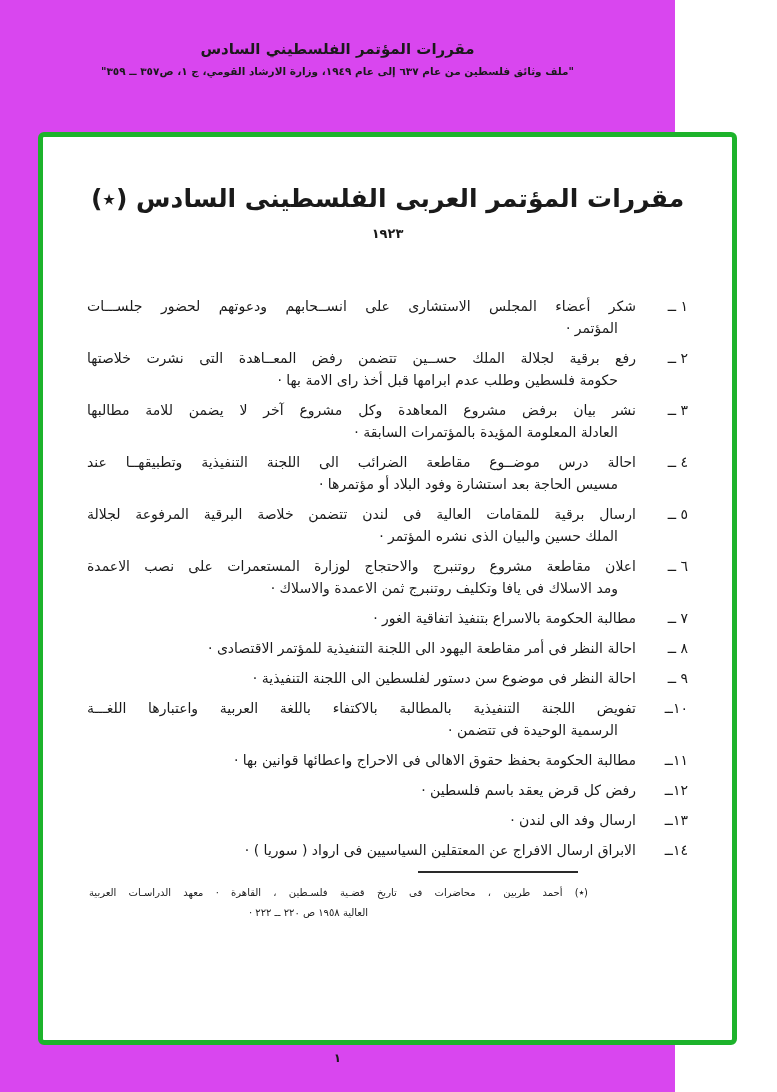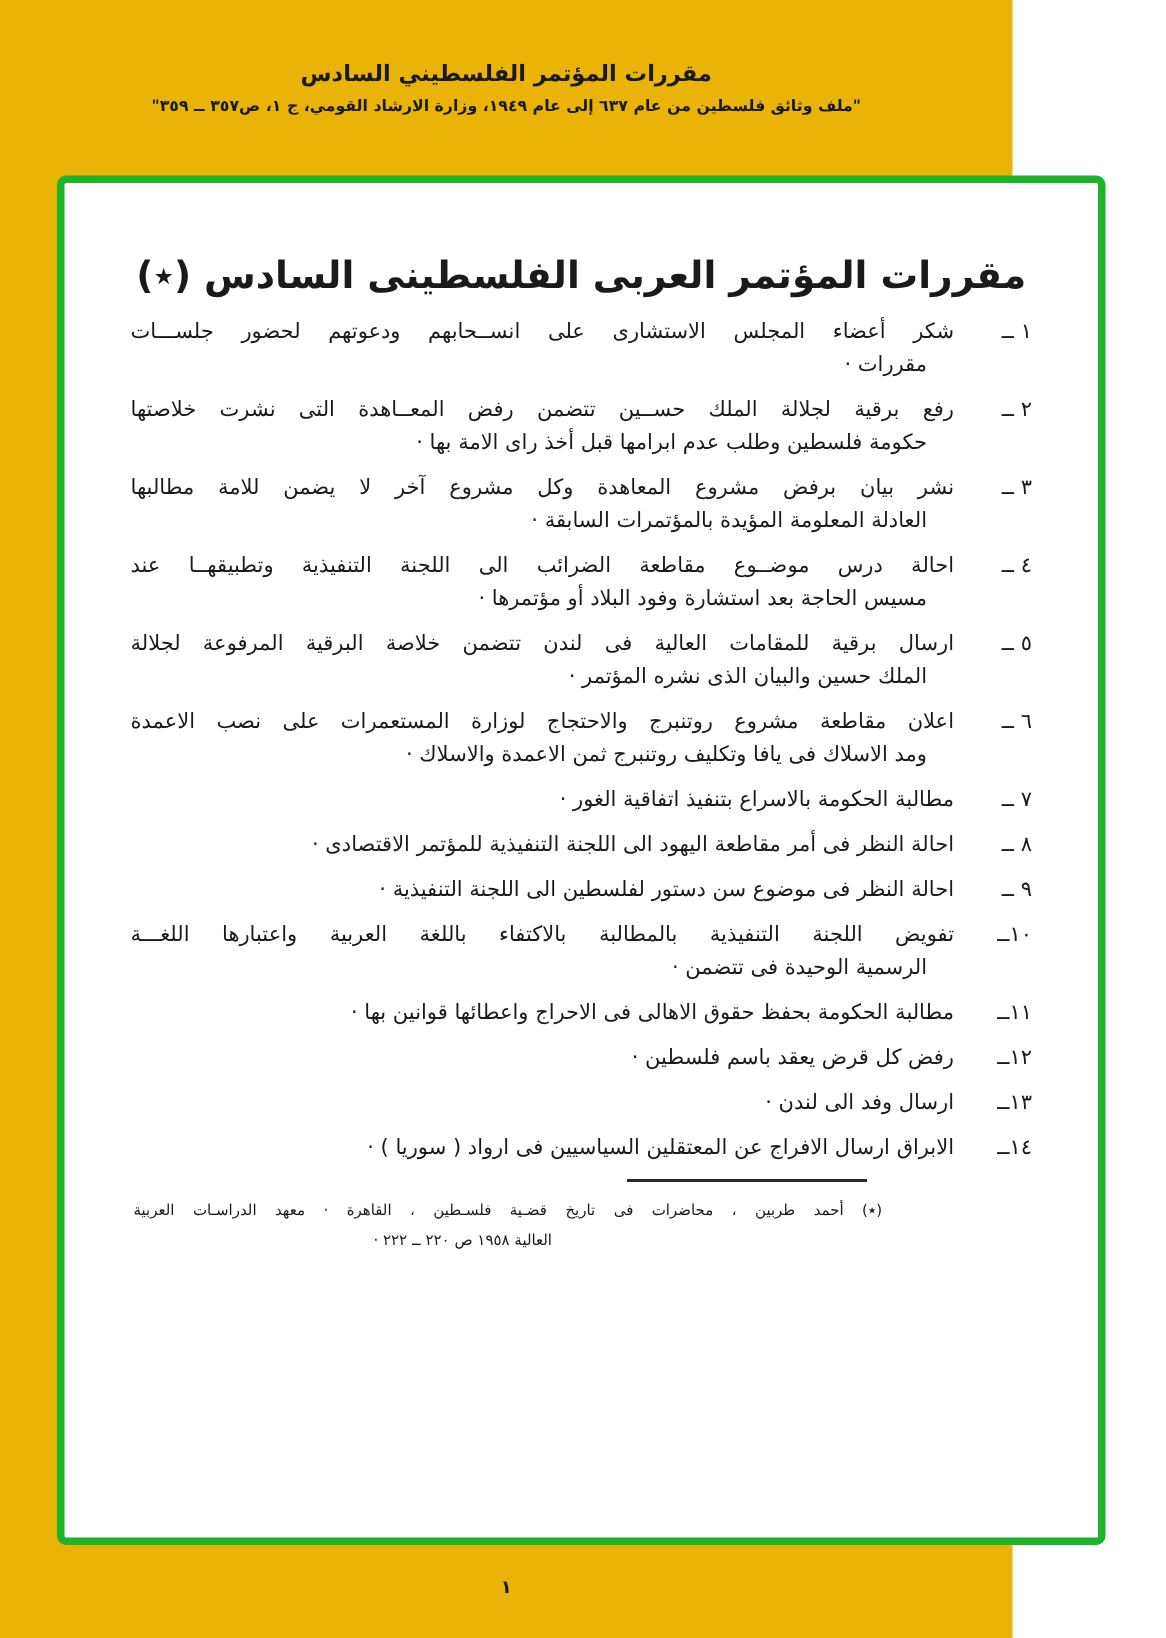--- a/index.html
+++ b/index.html
@@ -9,40 +9,40 @@
     height: 1092px;
     overflow: hidden;
     background: #ffffff;
     font-family: "DejaVu Sans", sans-serif;
     color: #1a1a1a;
   }
   .canvas {
     position: relative;
     width: 675px;
     height: 1092px;
-    background: #eab308;
+    background: #d946ef;
   }
   
   .top-header { text-align: center; direction: rtl; }
   .doc-title {
     padding-top: 40px;
     font-size: 15px;
     font-weight: bold;
     letter-spacing: 0.2px;
   }
   .doc-citation {
     margin-top: 7px;
     font-size: 10.5px;
     font-weight: bold;
   }
   
   .green-frame {
     position: absolute;
     left: 38px;
-    top: 117px;
+    top: 132px;
     width: 699px;
     height: 913px;
     box-sizing: border-box;
     border: 5px solid #1db32b;
     border-radius: 6px;
     background: #ffffff;
   }
   .inner-page {
     position: relative;
     height: 100%;
@@ -115,27 +115,28 @@
   <header class="top-header">
     <div class="doc-title">مقررات المؤتمر الفلسطيني السادس</div>
     <div class="doc-citation">"ملف وثائق فلسطين من عام ٦٣٧ إلى عام ١٩٤٩، وزارة الارشاد القومي، ج ١، ص٣٥٧ ــ ٣٥٩"</div>
   </header>
 
   <div class="green-frame">
     <div class="inner-page">
 
       <h1 class="page-title">مقررات المؤتمر العربى الفلسطينى السادس (٭)</h1>
 
+      <div class="page-year">١٩٢٣</div>
 
       <div class="items" id="items">
           <div class="item">
             <span class="marker">١ ــ</span>
             <div class="lines">
               <div class="line first">شكر أعضاء المجلس الاستشارى على انســحابهم ودعوتهم لحضور جلســـات</div>
-              <div class="line cont">مقررات ·</div>
+              <div class="line cont">المؤتمر ·</div>
             </div>
           </div>
           <div class="item">
             <span class="marker">٢ ــ</span>
             <div class="lines">
               <div class="line first">رفع برقية لجلالة الملك حســين تتضمن رفض المعــاهدة التى نشرت خلاصتها</div>
               <div class="line cont">حكومة فلسطين وطلب عدم ابرامها قبل أخذ راى الامة بها ·</div>
             </div>
           </div>
           <div class="item">

